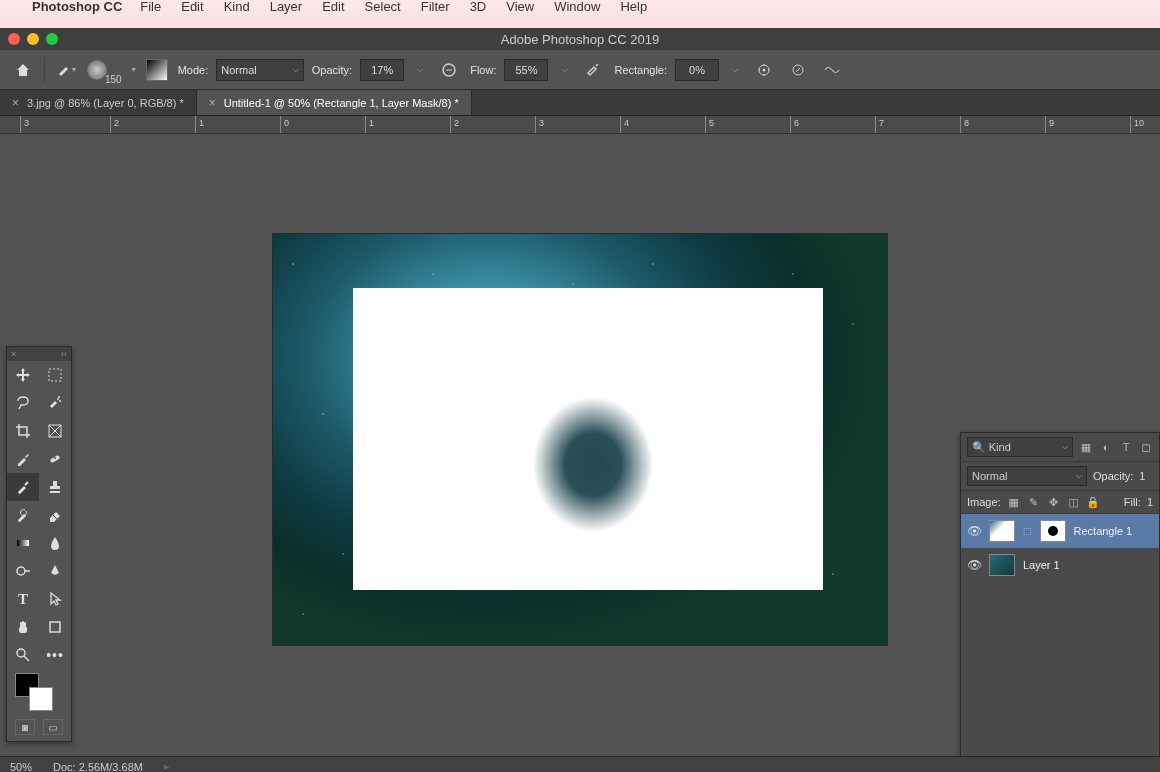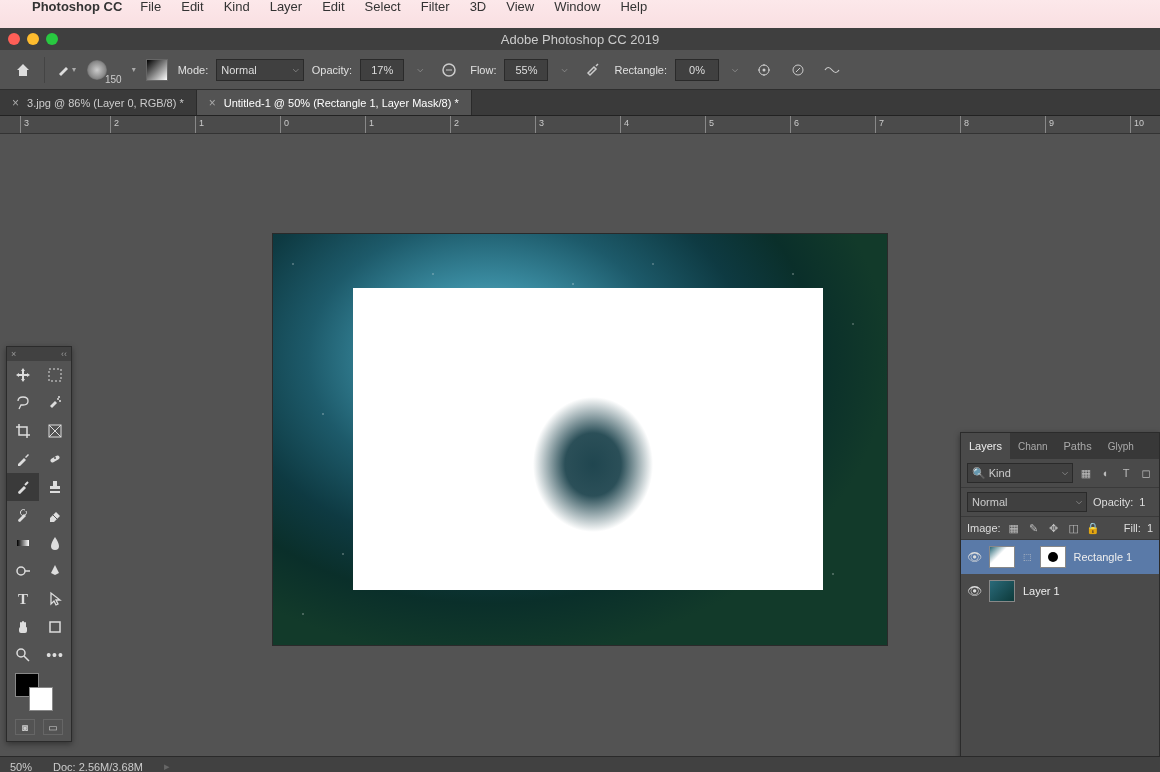--- a/index.html
+++ b/index.html
@@ -365,26 +365,20 @@
       <div class="fg-sw"></div>
       <div class="bg-sw"></div>
     </div>
     <div class="mini-row">
       <div class="mini">◙</div>
       <div class="mini">▭</div>
     </div>
   </div>
 
   <div class="panels">
-    <div class="panel-tabs">
-      <div class="ptab active">Layers</div>
-      <div class="ptab" style="font-size:10px">Chann</div>
-      <div class="ptab">Paths</div>
-      <div class="ptab" style="font-size:10px">Glyph</div>
-    </div>
     <div class="panel-row">
       <div class="kind-sel">
           <span>🔍 <span>Kind</span></span>
           <span class="dd-arrow">⌵</span>
         </div>
       <div class="filter-ico">▦</div>
       <div class="filter-ico">◐</div>
       <div class="filter-ico">T</div>
       <div class="filter-ico">◻</div>
     </div>

